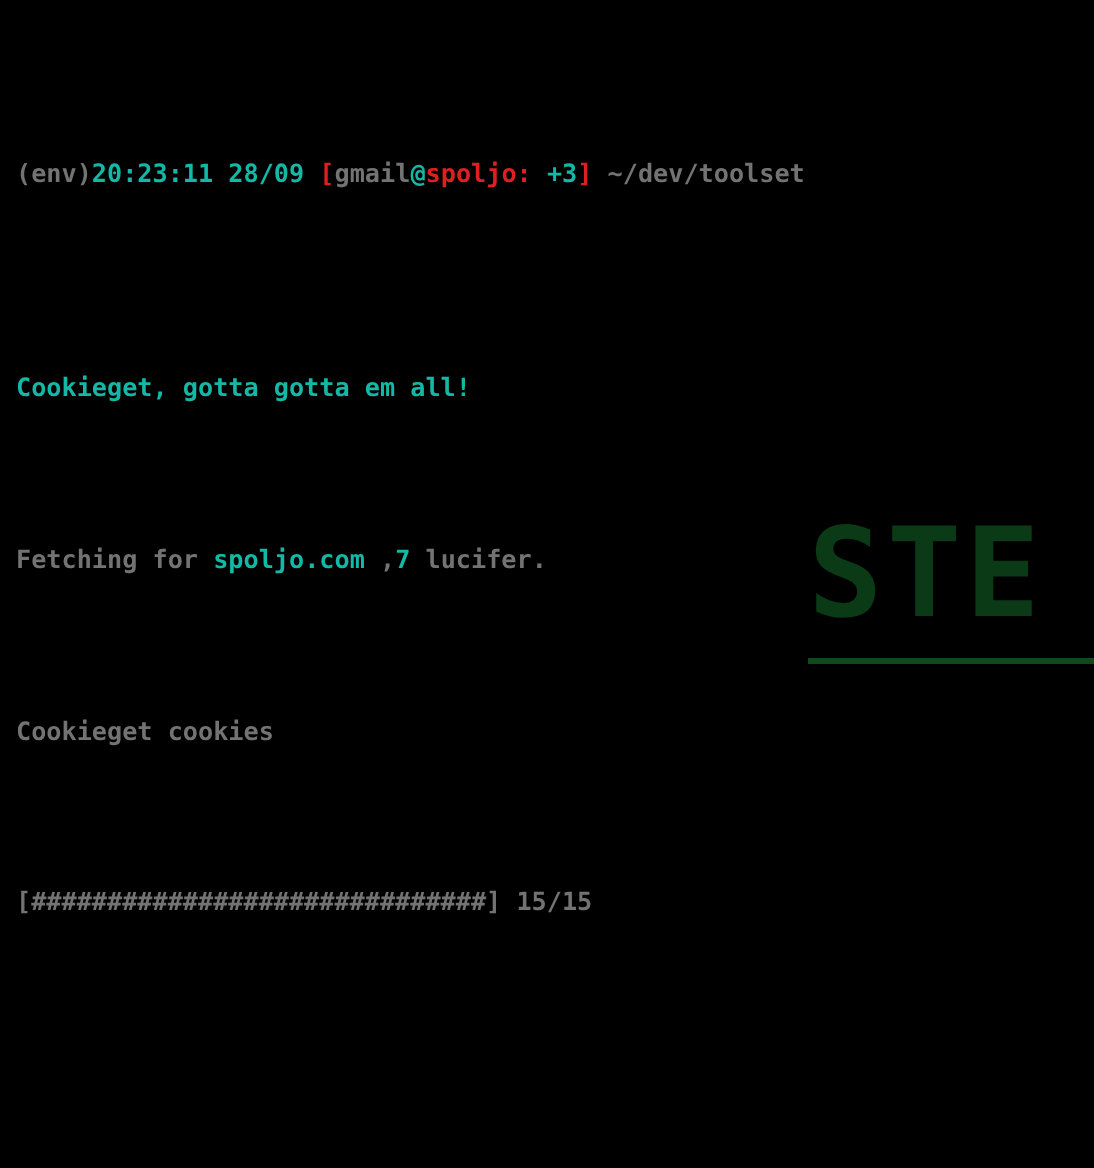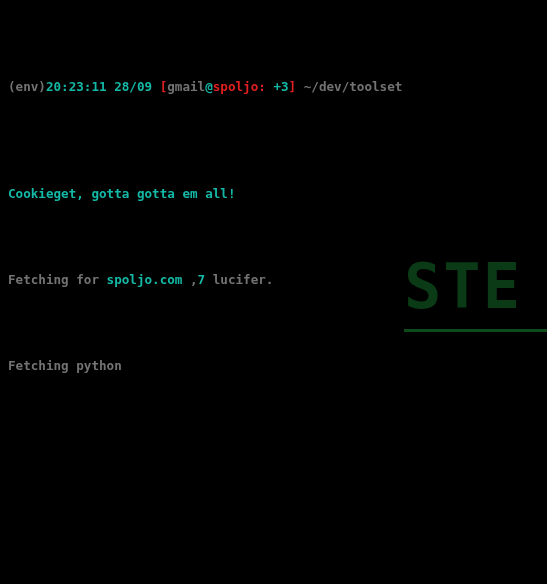--- a/index.html
+++ b/index.html
@@ -77,22 +77,23 @@
 
   <div id="screen">
 
     <div class="line"><span class="wh">(env)</span><span class="gr">20:23:11 28/09</span><span class="wh"> </span><span class="rd">[</span><span class="wh">gmail</span><span class="gr">@</span><span class="rd">spoljo:</span><span class="gr"> +3</span><span class="rd">]</span><span class="wh"> ~/dev/toolset</span></div>
 
 
     <div class="line"><span class="gr">Cookieget, gotta gotta em all!</span></div>
 
     <div class="line"><span class="wh">Fetching for </span><span class="gr">spoljo.com</span><span class="wh"> ,</span><span class="gr">7</span><span class="wh"> lucifer.</span></div>
 
-    <div class="line"><span class="wh">Fetching python</span></div>
+    <div class="line"><span class="wh">Cookieget cookies</span></div>
 
+    <div class="line"><span class="wh">[##############################]</span><span class="wh"> 15/15</span></div>
 
     
 
     
 
     
 
     
 
     

